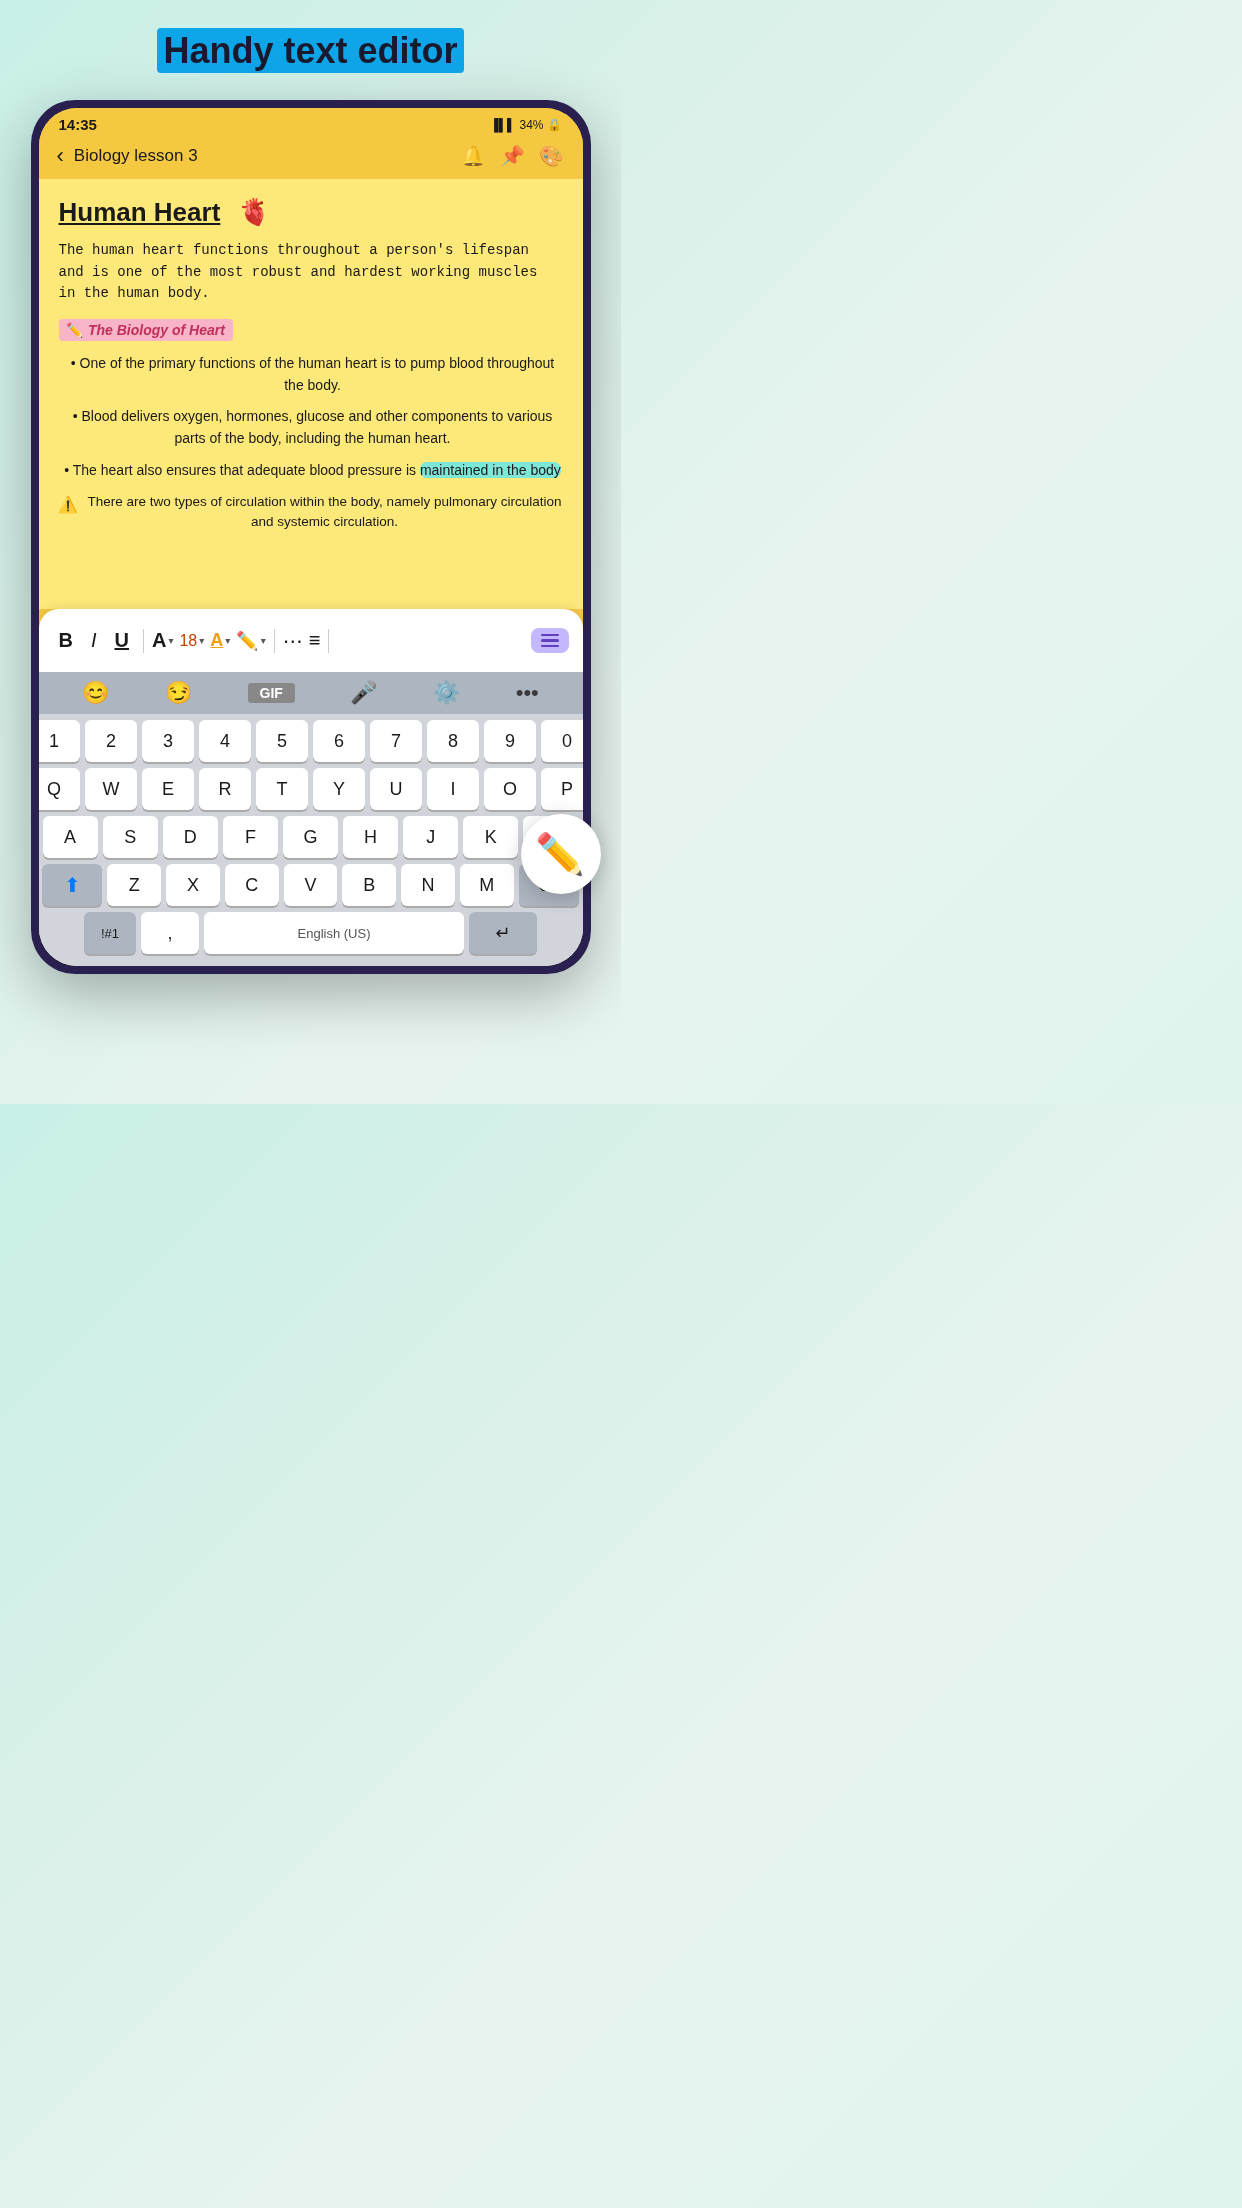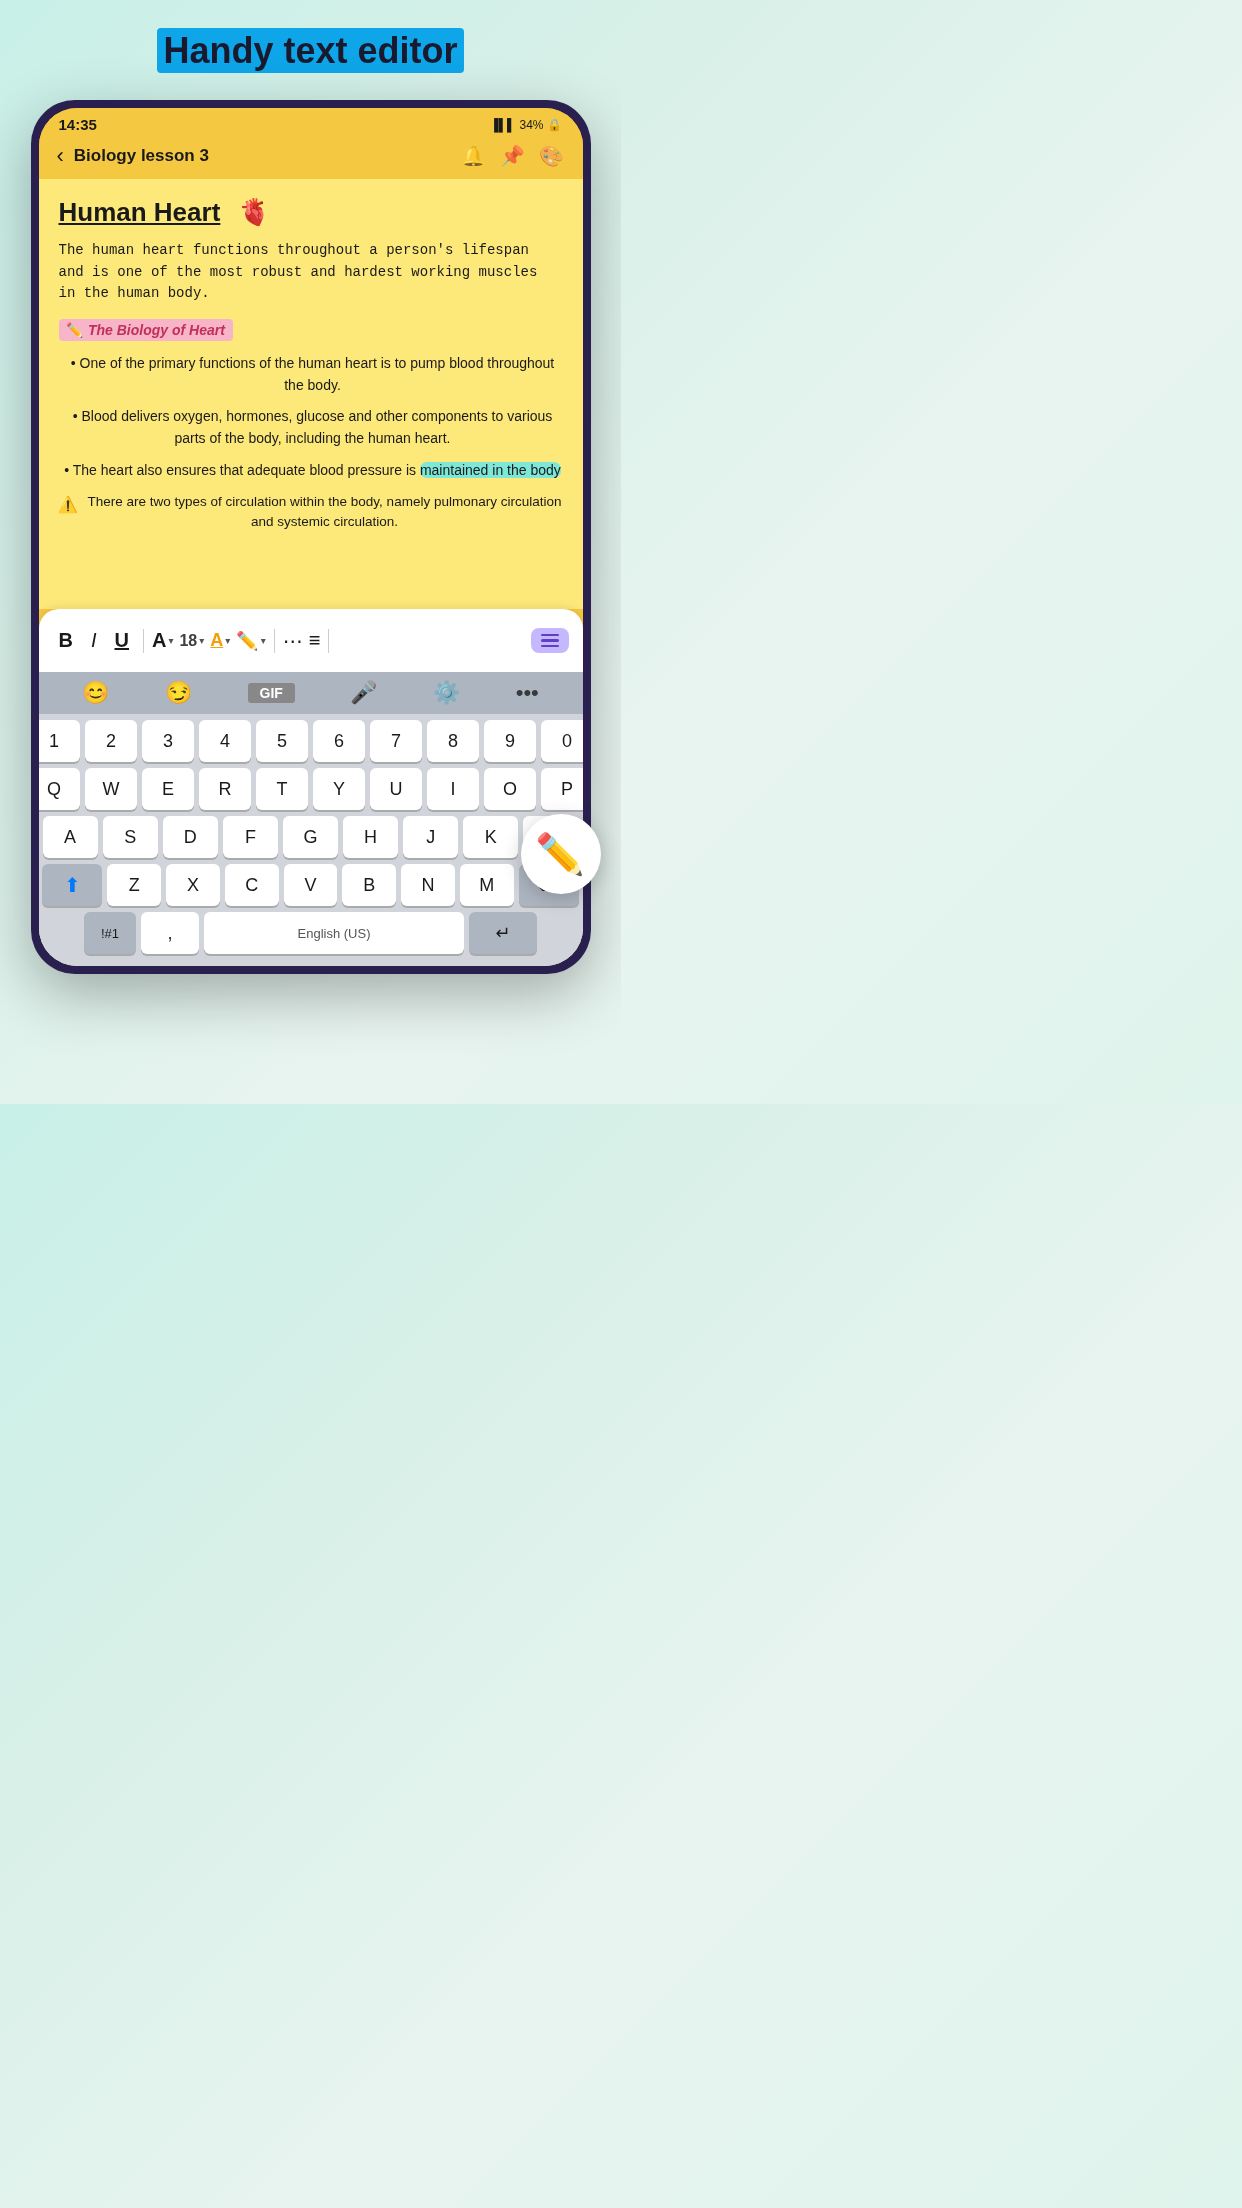--- a/index.html
+++ b/index.html
@@ -79,21 +79,21 @@
     }
 
     .nav-back {
       font-size: 22px;
       color: #1a1a1a;
       font-weight: 300;
     }
 
     .nav-title {
       font-size: 17px;
-      font-weight: 700;
+      font-weight: 400;
       color: #1a1a1a;
       flex: 1;
     }
 
     .nav-icons {
       display: flex;
       gap: 14px;
       align-items: center;
     }
 
@@ -254,22 +254,22 @@
     }
 
     .fmt-icon-A {
       font-size: 20px;
       font-weight: 700;
       color: #1a1a1a;
     }
 
     .fmt-size {
       font-size: 16px;
-      font-weight: 700;
-      color: #404040;
+      font-weight: 400;
+      color: #c2410c;
     }
 
     .fmt-highlight-icon {
       font-size: 18px;
       color: #f59e0b;
     }
 
     .fmt-pen-icon {
       font-size: 18px;
       color: #555;

